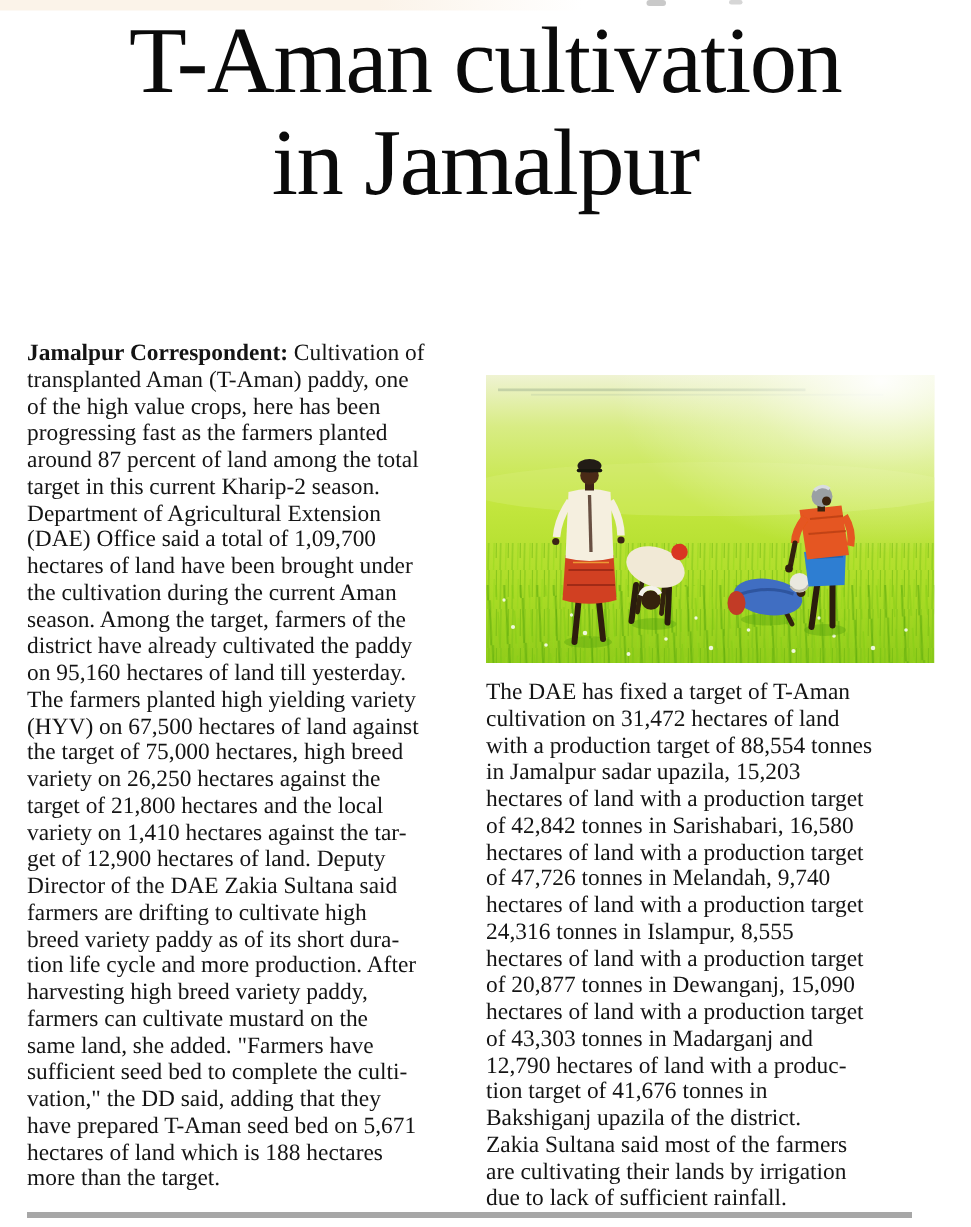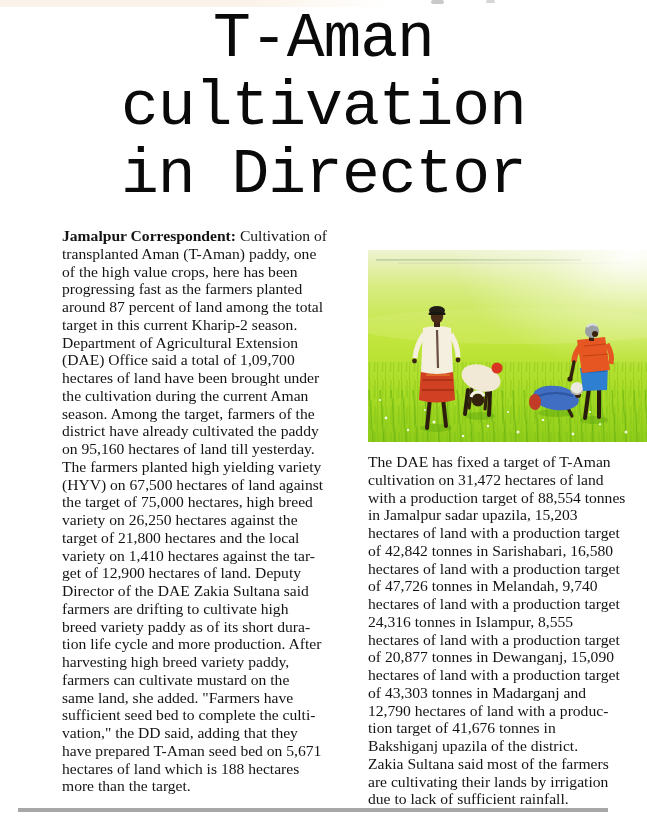--- a/index.html
+++ b/index.html
@@ -11,26 +11,24 @@
     position:absolute; top:0; left:0; width:388px; height:7px;
     background:linear-gradient(to right, #fbf3e9 65%, rgba(251,243,233,0));
   }
   .speck{position:absolute; background:#c9c9c9; border-radius:2px;}
   .speck.s1{left:431px; top:0; width:13px; height:4px;}
   .speck.s2{left:486px; top:0; width:9px; height:3px; background:#d6d6d6;}
   .headline{
     position:absolute; top:6px; left:0; width:647px; text-align:center;
     font-size:63px; line-height:68px; letter-spacing:-1px; color:#0a0a0a;
     font-weight:400;
-    font-family:Liberation Mono, monospace;
   }
   .col{
     position:absolute; color:#141414; font-size:15.6px; line-height:17.75px;
     white-space:pre;
-    margin-left:44px;
   }
   .col.left{left:18px; top:227px; width:302px;}
   .col.right{left:324px; top:250px; width:303px; white-space:normal;}
   .lead{font-weight:700;}
   .photo{
     width:299px; height:192px; overflow:hidden; display:block;
   }
   .right-text{
     display:block; margin-top:11px; white-space:pre;
     font-size:15.6px; line-height:17.75px; color:#141414;
@@ -41,21 +39,21 @@
 <body>
 
 <div class="page">
 
   <div class="top-strip"></div>
   <div class="speck s1"></div>
   <div class="speck s2"></div>
 
   <div class="headline">
     <div>T-Aman cultivation</div>
-    <div>in Director</div>
+    <div>in Jamalpur</div>
   </div>
 
   <div class="col left"><span class="lead">Jamalpur Correspondent:</span><span> Cultivation of
 </span><span>transplanted Aman (T-Aman) paddy, one
 of the high value crops, here has been
 progressing fast as the farmers planted
 around 87 percent of land among the total
 target in this current Kharip-2 season.
 Department of Agricultural Extension
 (DAE) Office said a total of 1,09,700

